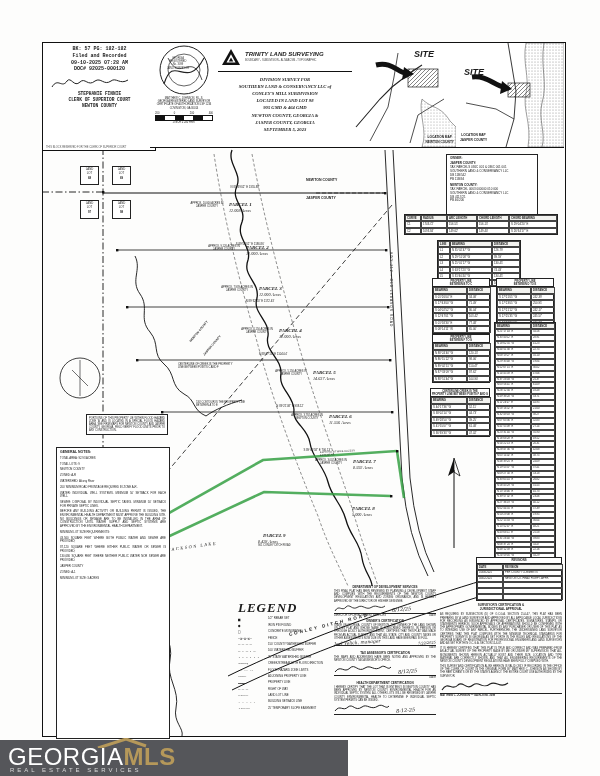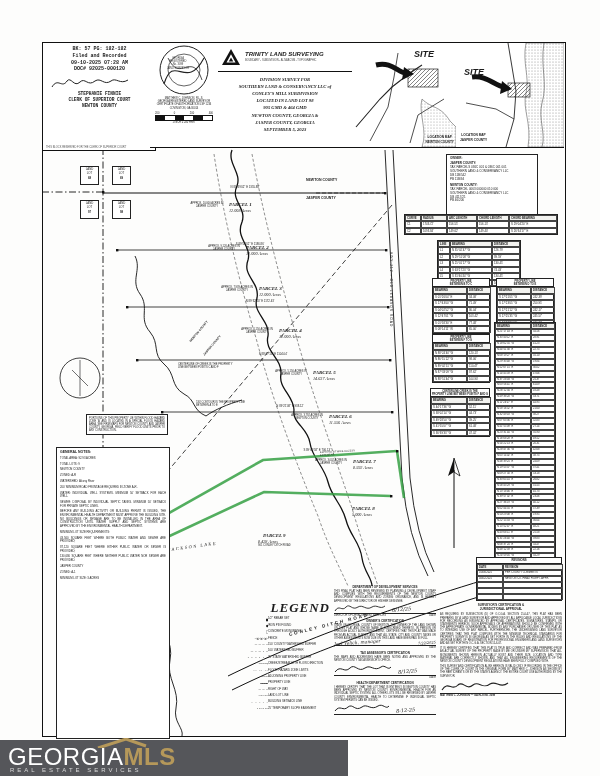--- a/index.html
+++ b/index.html
@@ -658,21 +658,21 @@
         <div class="f28 j" style="margin-top:2.2px;">130,680 SQUARE FEET WHERE NEITHER PUBLIC WATER NOR SEWER ARE PROVIDED.</div>
 
         <div class="f28 j" style="margin-top:2.2px;">JASPER COUNTY</div>
 
         <div class="f28 j" style="margin-top:2.2px;">ZONED: A-1</div>
 
         <div class="f28 j" style="margin-top:2.2px;">MINIMUM LOT SIZE: 3 ACRES</div>
       </div>
   </div>
 
-  <div class="a" style="left:238px;top:600px;width:92px;text-align:right;">
+  <div class="a" style="left:238px;top:600px;width:92px;">
     <div class="b i" style="font-size:13px;font-family:'Liberation Serif',serif;letter-spacing:1px;">LEGEND</div>
     <div>
 
         <div class="legrow">
           <span class="legsample">■</span>
           <span class="f28">1/2" REBAR SET</span>
         </div>
 
         <div class="legrow">
           <span class="legsample">●</span>

